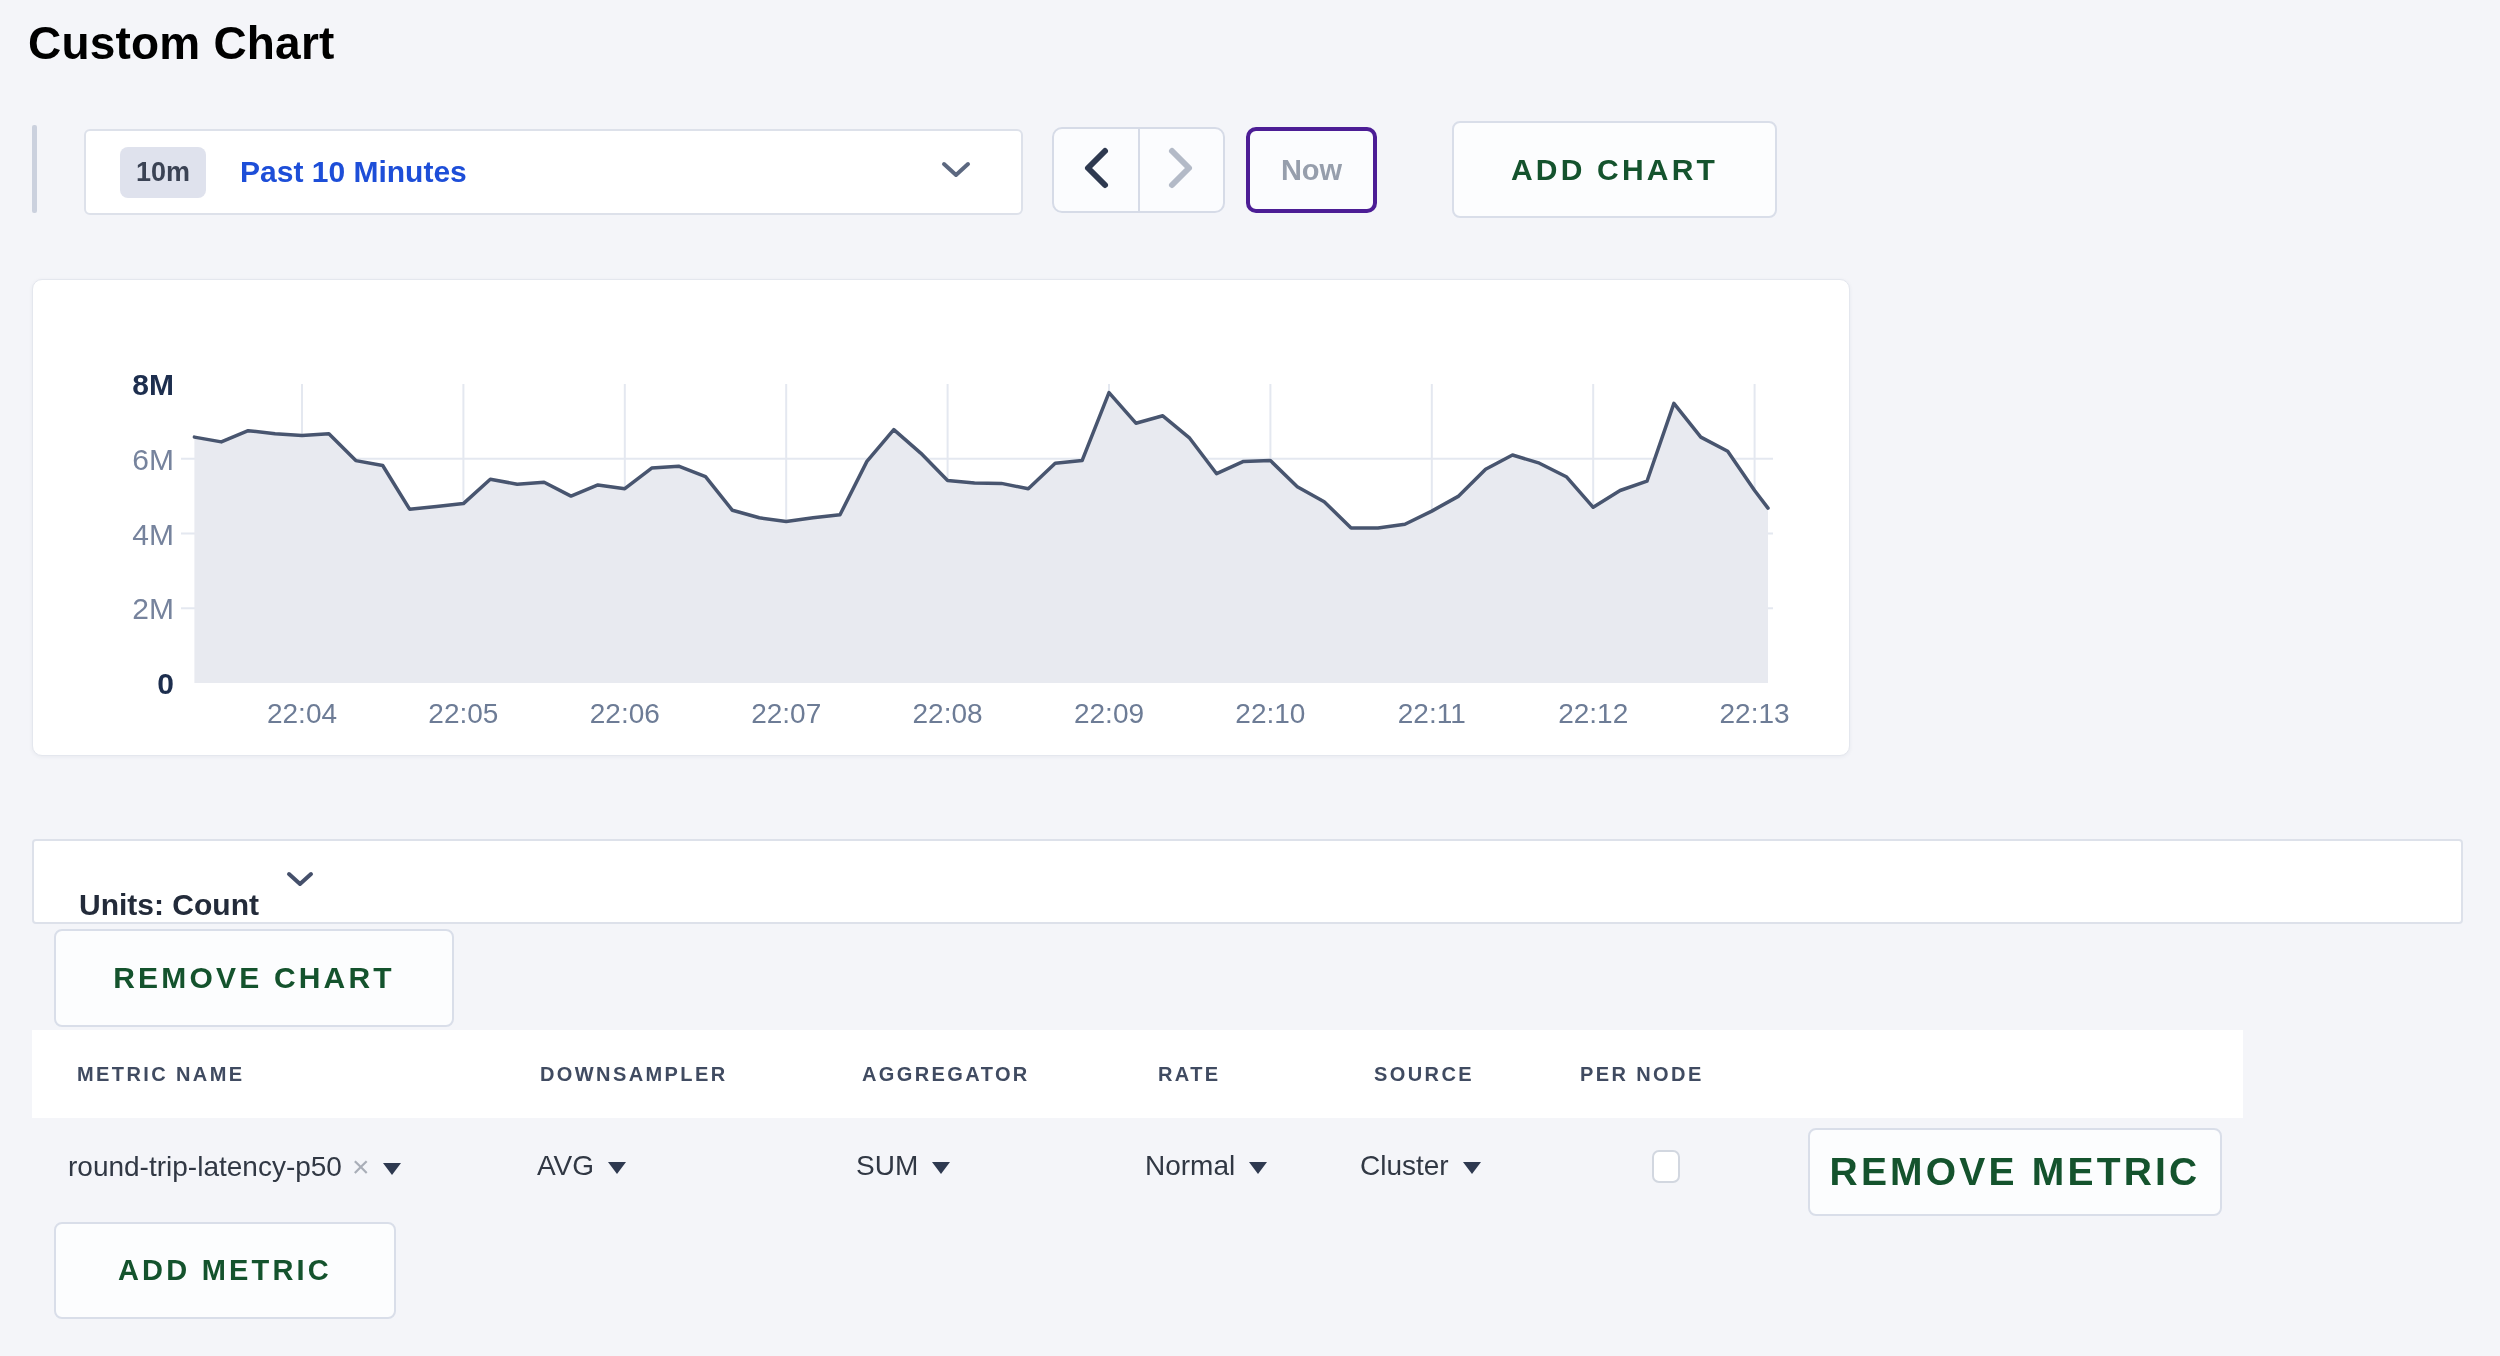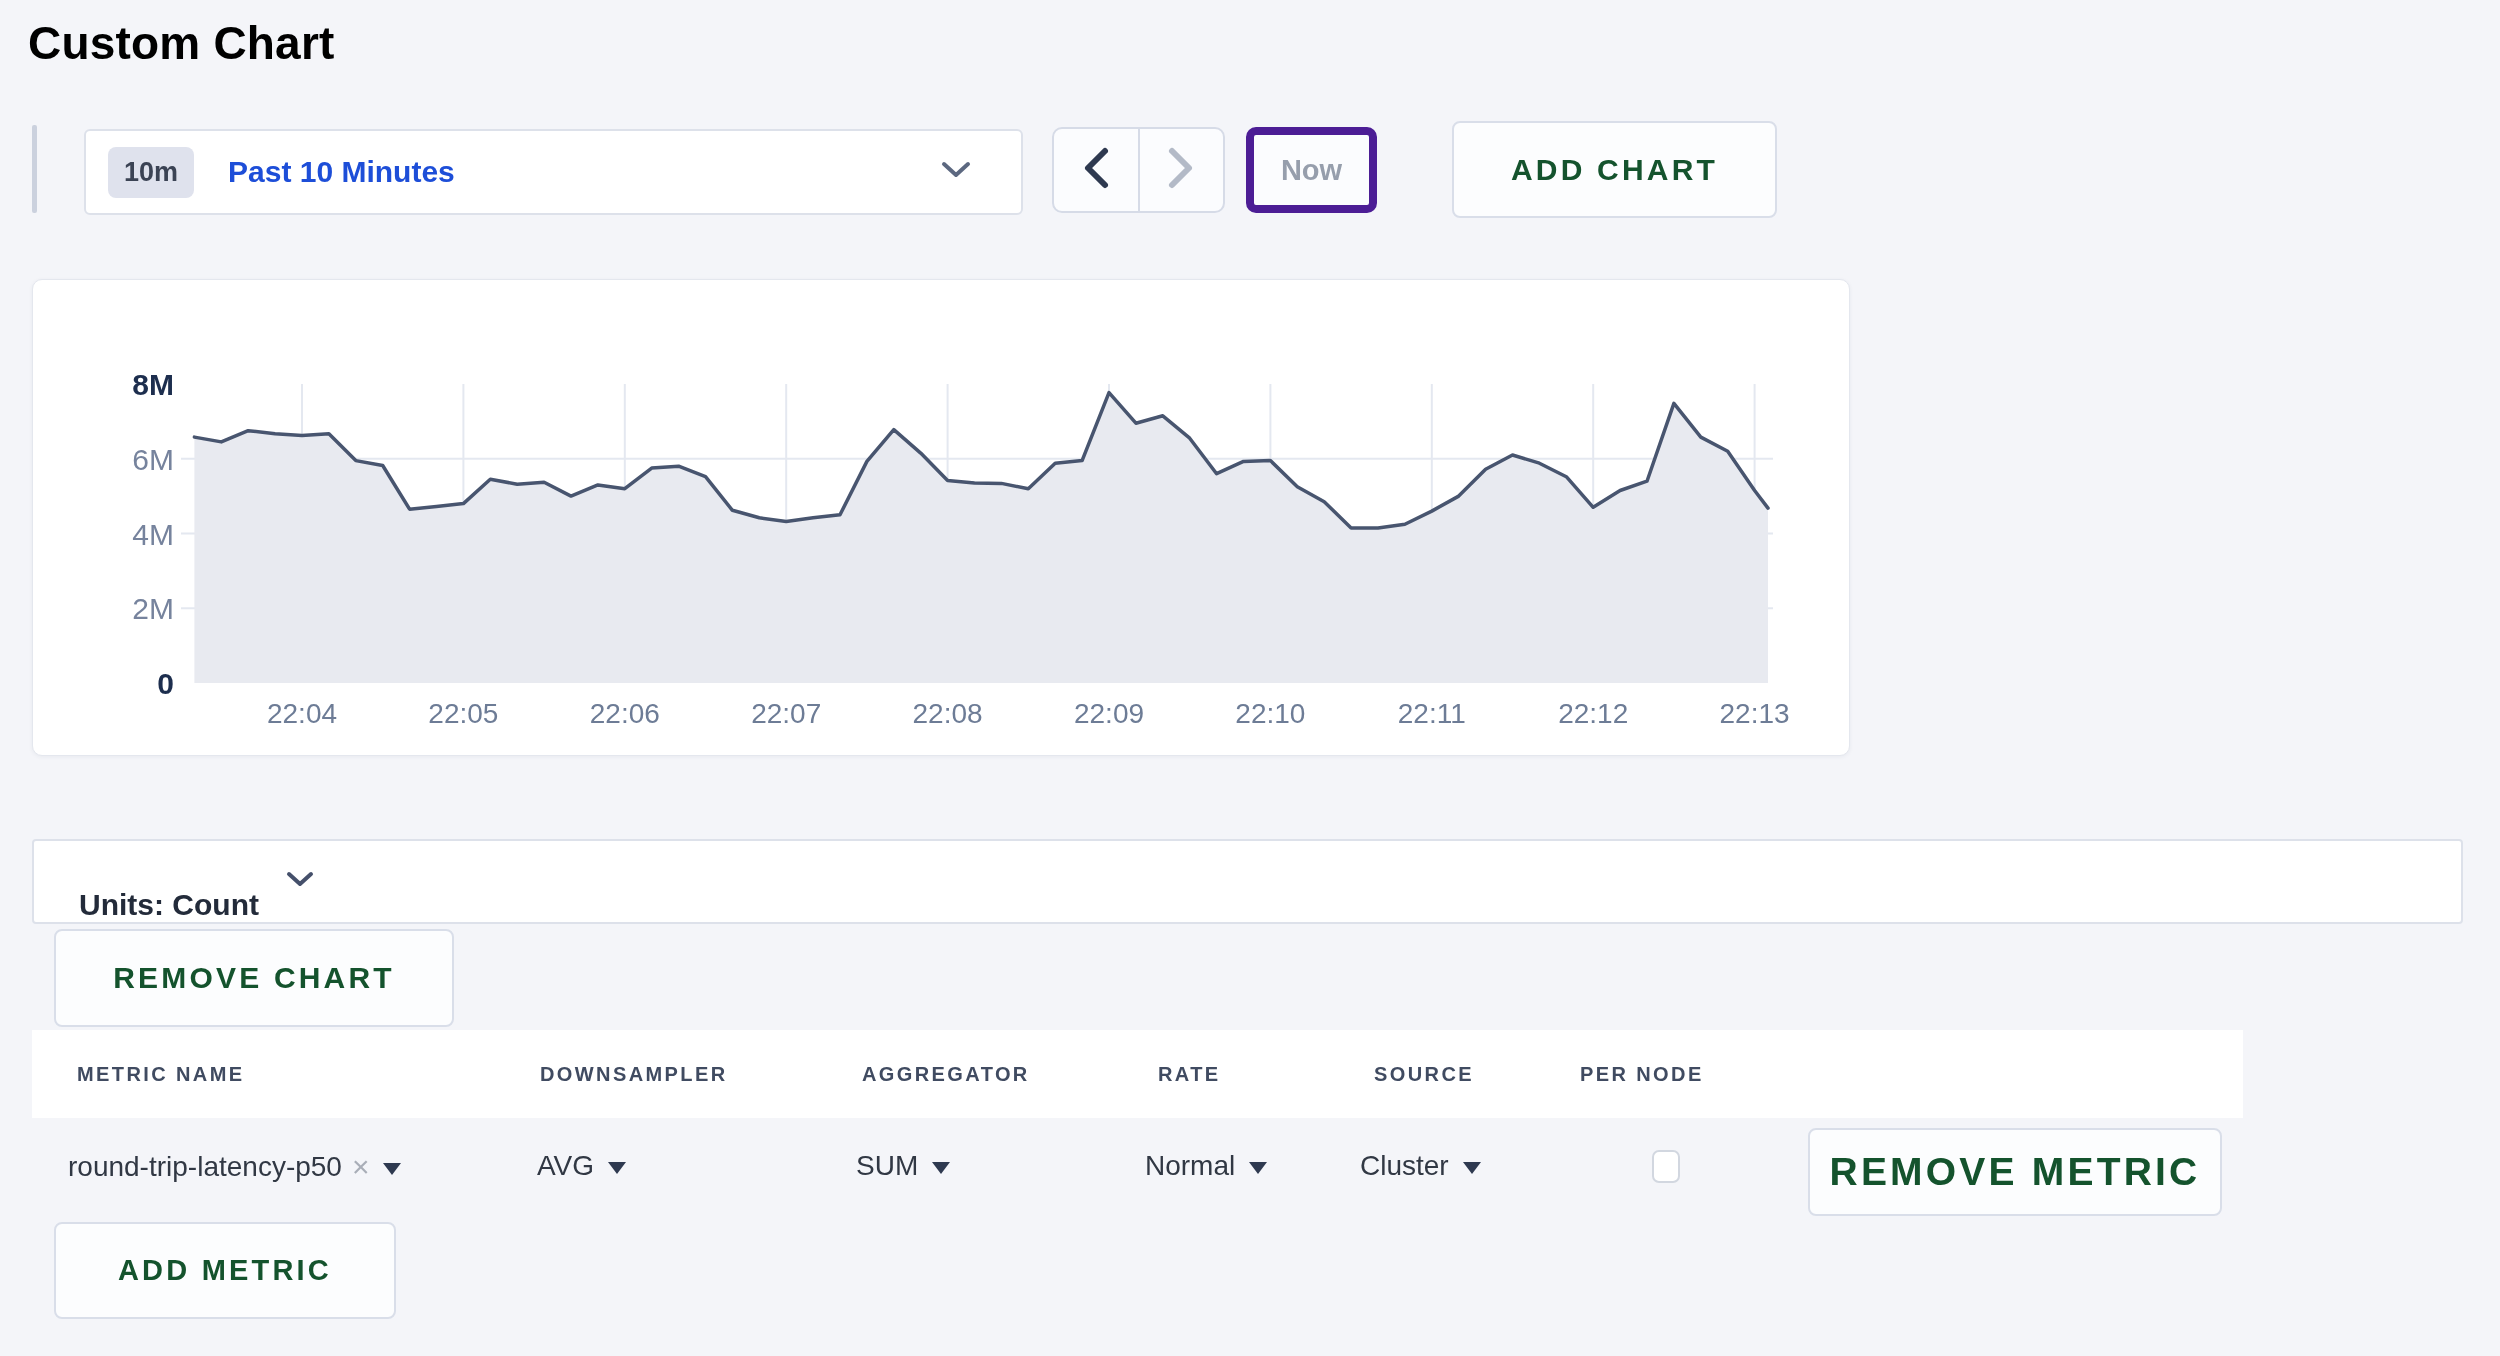--- a/index.html
+++ b/index.html
@@ -22,37 +22,37 @@
   .accent-bar {
     position:absolute; left:32px; top:125px; width:5px; height:88px;
     background:#cbd1de; border-radius:2px;
   }
   .time-dropdown {
     position:absolute; left:84px; top:129px; width:939px; height:86px;
     background:#ffffff; border:2px solid #dde1ea; border-radius:6px;
     display:flex; align-items:center; cursor:pointer;
   }
   .tw-badge {
-    margin-left:22px; background:#dfe2ed; border-radius:8px;
+    margin-left:34px; background:#dfe2ed; border-radius:8px;
     padding:10px 16px; font-size:27px; font-weight:700; color:#3b4354;
   }
   .tw-label { margin-left:34px; font-size:30px; font-weight:700; color:#1d4ed8; }
   .dd-chevron { position:absolute; right:48px; top:50%; transform:translateY(-50%); }
 
   .arrow-group {
     position:absolute; left:1052px; top:127px; width:173px; height:86px;
     background:#fbfcfe; border:2px solid #d6dbe7; border-radius:10px;
     display:flex;
   }
   .arrow-btn { flex:1; display:flex; align-items:center; justify-content:center; cursor:pointer; }
   .arrow-btn.prev { border-right:2px solid #d6dbe7; }
 
   .now-button {
     position:absolute; left:1246px; top:127px; width:131px; height:86px;
-    background:#fbfcfe; border:8px solid #4c1d95; border-radius:10px;
+    background:#fbfcfe; border:4px solid #4c1d95; border-radius:10px;
     display:flex; align-items:center; justify-content:center;
     font-size:29px; font-weight:700; color:#969eac; cursor:pointer;
   }
 
   .btn-outline-blue {
     background:#fcfdfe; border:2px solid #d9dee9; border-radius:8px;
     color:#14532d; font-weight:700; letter-spacing:3.2px;
     display:flex; align-items:center; justify-content:center; cursor:pointer;
   }
   .add-chart-button { position:absolute; left:1452px; top:121px; width:325px; height:97px; font-size:30px; }

